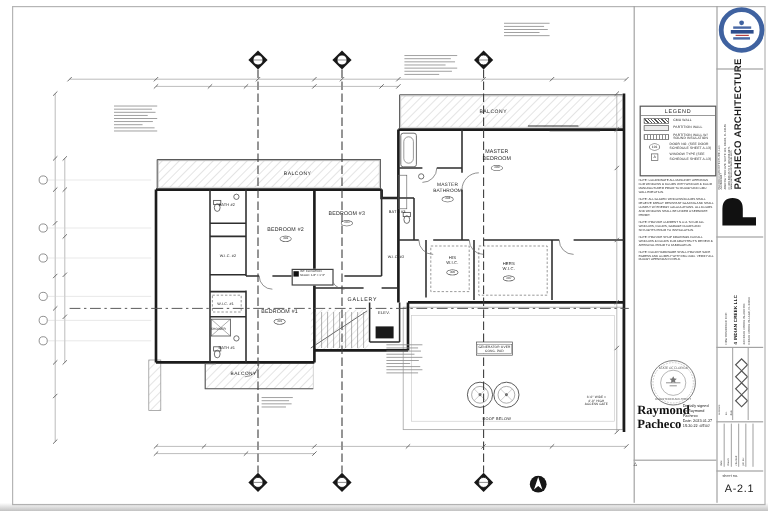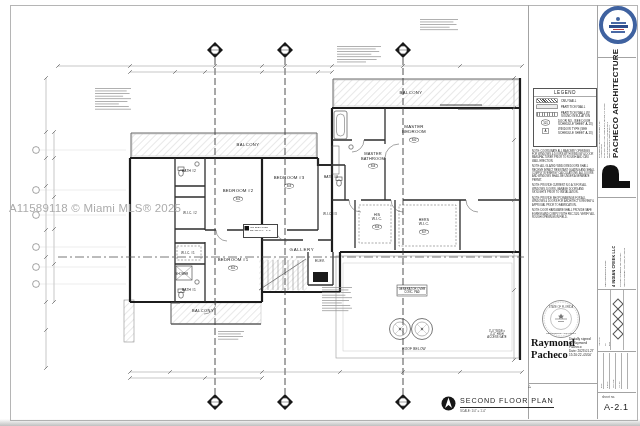--- a/index.html
+++ b/index.html
@@ -341,21 +341,20 @@
   <div class="callout">
     <div class="callout-in">
       <span class="csq"></span>
       <span class="pt-col">
         <span class="ct">INT. ELEVATION</span>
         <span class="ct">SCALE: 1/4" = 1'-0"</span>
       </span>
     </div>
   </div>
 
-  <div class="watermark">A11589118 © Miami MLS® 2025</div>
 
   <div class="sheet-border"></div>
   <div class="vl" style="left:528px;top:5px;height:414px;"></div>
   <div class="vl" style="left:597px;top:5px;height:414px;"></div>
   <div class="hl" style="left:597px;top:57px;width:39px;"></div>
   <div class="hl" style="left:597px;top:197px;width:39px;"></div>
   <div class="hl" style="left:597px;top:289px;width:39px;"></div>
   <div class="hl" style="left:597px;top:351px;width:39px;"></div>
   <div class="hl" style="left:597px;top:392px;width:39px;"></div>
   <div class="hl" style="left:528px;top:383px;width:69px;"></div>
@@ -460,20 +459,16 @@
     <span class="eb3"></span>
     <span class="eb4"></span>
     <span class="eb5"></span>
   </div>
 
   <div class="plan-title">
     <svg width="15" height="15" viewBox="0 0 15 15">
       <circle cx="7.5" cy="7.5" r="7" fill="#161616"></circle>
       <path d="M7.5,1.5 L11,12 L7.5,9 L4,12 Z" fill="#fff"></path>
     </svg>
-    <div class="pt-col">
-      <span class="pt-title">SECOND FLOOR PLAN</span>
-      <span class="pt-scale">SCALE: 1/4" = 1'-0"</span>
-    </div>
   </div>
 
   <div class="scan-shadow"></div>
 </div>
 
 </body></html>

